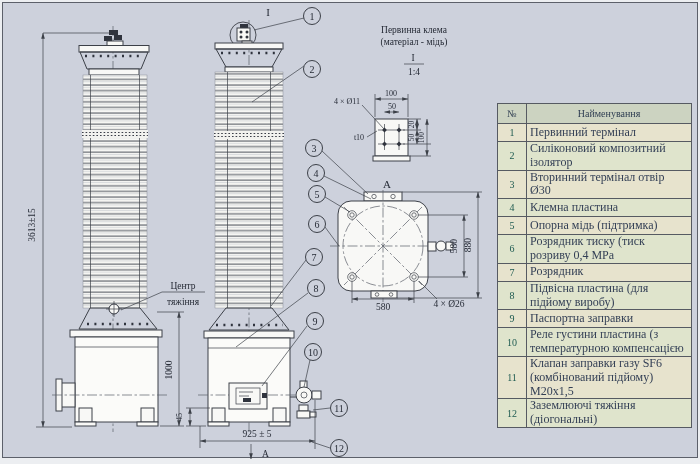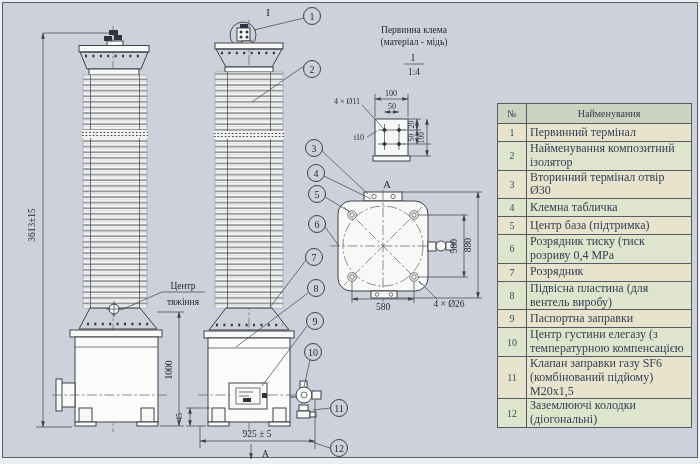--- a/index.html
+++ b/index.html
@@ -347,57 +347,57 @@
         <th>Найменування</th>
       </tr>
     </thead>
     <tbody>
       <tr>
           <td class="no">1</td>
           <td class="nm">Первинний термінал</td>
         </tr>
       <tr>
           <td class="no">2</td>
-          <td class="nm">Найменування композитний ізолятор</td>
+          <td class="nm">Силіконовий композитний ізолятор</td>
         </tr>
       <tr>
           <td class="no">3</td>
           <td class="nm">Вторинний термінал отвір Ø30</td>
         </tr>
       <tr>
           <td class="no">4</td>
-          <td class="nm">Клемна табличка</td>
+          <td class="nm">Клемна пластина</td>
         </tr>
       <tr>
           <td class="no">5</td>
-          <td class="nm">Центр база (підтримка)</td>
+          <td class="nm">Опорна мідь (підтримка)</td>
         </tr>
       <tr>
           <td class="no">6</td>
           <td class="nm">Розрядник тиску (тиск розриву 0,4 МРа</td>
         </tr>
       <tr>
           <td class="no">7</td>
           <td class="nm">Розрядник</td>
         </tr>
       <tr>
           <td class="no">8</td>
-          <td class="nm">Підвісна пластина (для вентель виробу)</td>
+          <td class="nm">Підвісна пластина (для підйому виробу)</td>
         </tr>
       <tr>
           <td class="no">9</td>
           <td class="nm">Паспортна заправки</td>
         </tr>
       <tr>
           <td class="no">10</td>
-          <td class="nm">Центр густини елегазу (з температурною компенсацією</td>
+          <td class="nm">Реле густини пластина (з температурною компенсацією</td>
         </tr>
       <tr>
           <td class="no">11</td>
           <td class="nm">Клапан заправки газу SF6 (комбінований підйому) М20х1,5</td>
         </tr>
       <tr>
           <td class="no">12</td>
-          <td class="nm">Заземлюючі колодки (діогональні)</td>
+          <td class="nm">Заземлюючі тяжіння (діогональні)</td>
         </tr>
     </tbody>
   </table>
 </div>
 
 </body></html>

